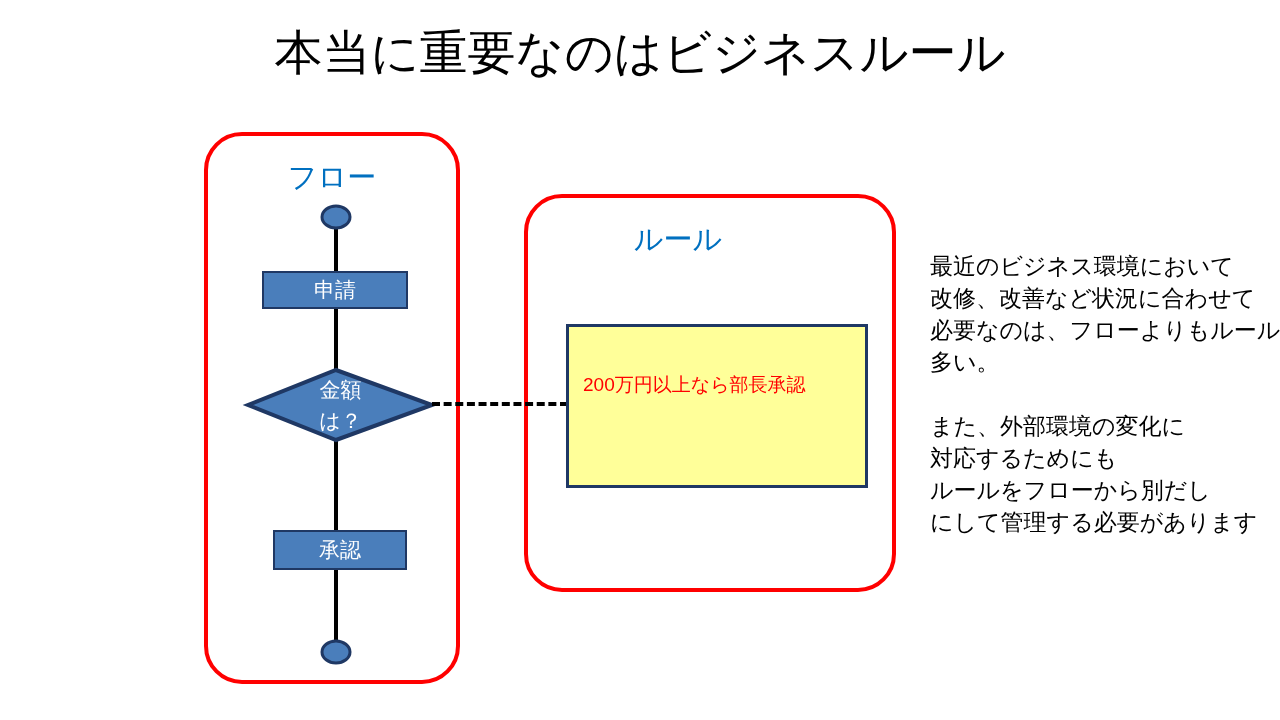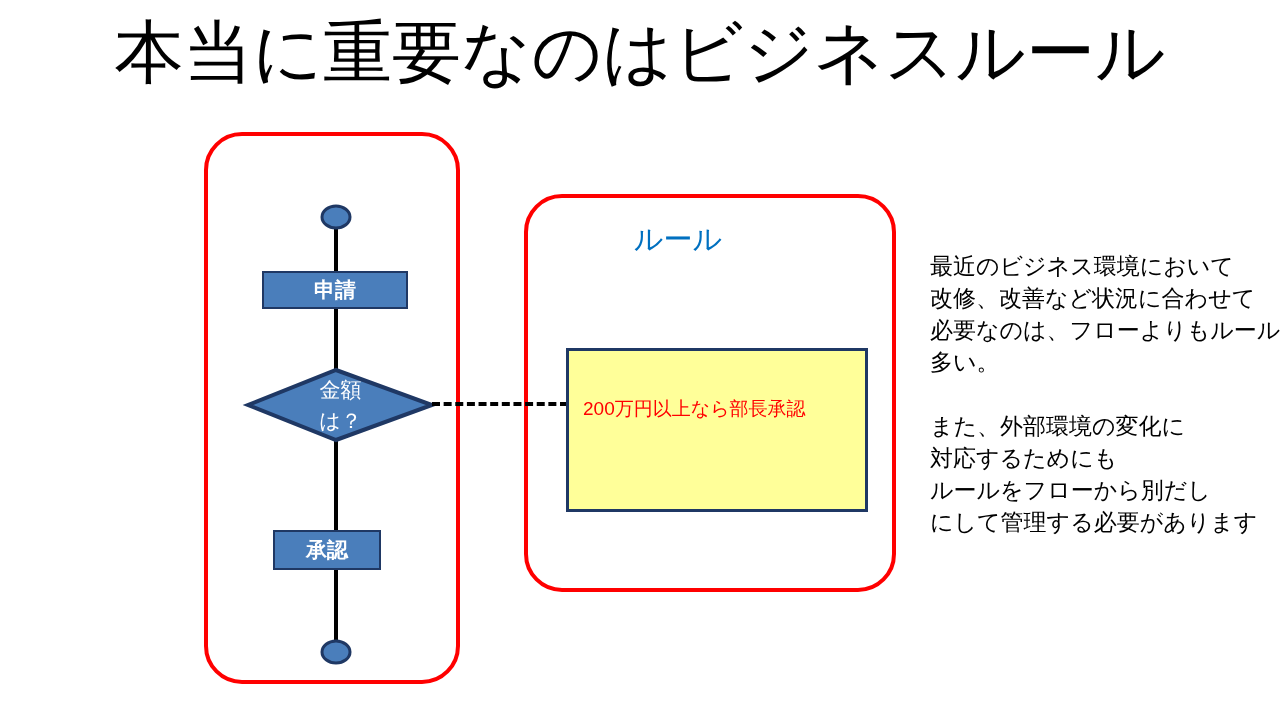--- a/index.html
+++ b/index.html
@@ -23,21 +23,21 @@
     overflow: hidden;
   }
 
   
   #slide-title {
     position: absolute;
     left: 0;
     top: 18px;
     width: 1280px;
     text-align: center;
-    font-size: 69px;
+    font-size: 48px;
     line-height: 70px;
     color: #000000;
     letter-spacing: 0px;
     white-space: nowrap;
     font-weight: normal;
   }
 
   
   .red-container {
     position: absolute;
@@ -92,32 +92,31 @@
     position: absolute;
     background: #4A7EBB;
     border: 2px solid #1F3864;
     box-sizing: border-box;
     color: #FFFFFF;
     font-size: 21px;
     display: flex;
     align-items: center;
     justify-content: center;
     white-space: nowrap;
-    font-weight: bold;
   }
   #node-apply {
     left: 262px;
     top: 271px;
     width: 146px;
     height: 38px;
   }
   #node-approve {
     left: 273px;
     top: 530px;
-    width: 108px;
+    width: 134px;
     height: 40px;
   }
 
   #node-decision-label {
     position: absolute;
     left: 268px;
     top: 374px;
     width: 145px;
     height: 62px;
     color: #FFFFFF;
@@ -145,21 +144,20 @@
   
   #rules-note {
     position: absolute;
     left: 566px;
     top: 324px;
     width: 302px;
     height: 164px;
     background: #FFFF99;
     border: 3px solid #1F3864;
     box-sizing: border-box;
-    margin-top: 24px;
   }
   #rules-note-text {
     position: absolute;
     left: 14px;
     top: 44px;
     color: #FF0000;
     font-size: 19px;
     line-height: 27px;
     white-space: nowrap;
   }
@@ -184,20 +182,21 @@
 <body>
 
 <div id="slide">
 
   <div id="slide-title">本当に重要なのはビジネスルール</div>
 
   <div id="flow-container" class="red-container"></div>
 
   <div id="rules-container" class="red-container"></div>
 
+  <div id="flow-label" class="section-label">フロー</div>
 
   <div id="rules-label" class="section-label">ルール</div>
 
   <svg id="flow-svg" viewBox="0 0 256 560" width="256" height="560">
 
     <line x1="132" y1="88" x2="132" y2="142" stroke="#000000" stroke-width="4"></line>
     <line x1="132" y1="172" x2="132" y2="242" stroke="#000000" stroke-width="4"></line>
     <line x1="132" y1="304" x2="132" y2="400" stroke="#000000" stroke-width="4"></line>
     <line x1="132" y1="436" x2="132" y2="512" stroke="#000000" stroke-width="4"></line>
 

